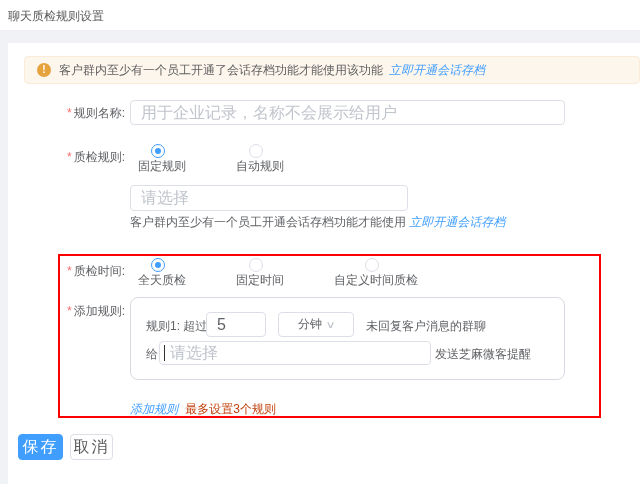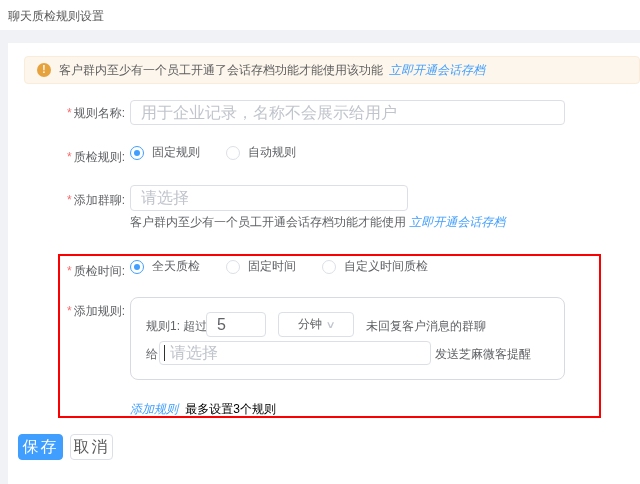--- a/index.html
+++ b/index.html
@@ -27,42 +27,42 @@
   .req { color:#f56c6c; margin-right:2px; }
 
   input.txt { border:1px solid #dcdfe6; border-radius:4px; font-size:16px; color:#606266; padding:0 10px; outline:none; font-family:inherit; background:#fff; }
   input.txt::placeholder { color:#c0c4cc; }
 
   .in-rule-name { position:absolute; left:122px; top:57px; width:435px; height:25px; }
   .in-group { position:absolute; left:122px; top:142px; width:278px; height:26px; }
 
   
   .radio-group { position:absolute; left:122px; display:flex; align-items:center; }
-  .radio-item { display:flex; align-items:center; cursor:pointer; margin-right:26px; }
+  .radio-item { display:flex; align-items:center; cursor:pointer; margin-right:42px;flex-direction:column; }
   .radio-circle { width:14px; height:14px; border-radius:50%; border:1px solid #dcdfe6; background:#fff; position:relative; flex:0 0 auto; }
   .radio-item.checked .radio-circle { border-color:#409eff; }
   .radio-item.checked .radio-circle::after { content:""; position:absolute; left:3px; top:3px; width:6px; height:6px; border-radius:50%; background:#409eff; }
   .radio-label { margin-left:8px; color:#606266; }
 
   .helper-row { position:absolute; left:122px; top:171px; color:#606266; white-space:nowrap; }
 
   
   .annotation-box { position:absolute; left:50px; top:211px; width:543px; height:164px; border:2px solid #fb0000; pointer-events:none; }
 
   
   .rule-box { position:absolute; left:122px; top:254px; width:435px; height:83px; border:1px solid #d7dae0; border-radius:8px; background:#fff; }
   .rb-text { position:absolute; color:#606266; white-space:nowrap; }
   .in-threshold { position:absolute; left:75px; top:14px; width:60px; height:25px; }
   .select { position:absolute; left:147px; top:14px; width:76px; height:25px; border:1px solid #dcdfe6; border-radius:4px; background:#fff; display:flex; align-items:center; justify-content:space-between; padding:0 19px; color:#606266; cursor:pointer; }
   .chevron { color:#c0c4cc; font-size:10px; transform:scaleX(1.4); }
   .in-notify { position:absolute; left:28px; top:43px; width:272px; height:24px; border-color:#409eff; }
   .caret-bar { position:absolute; left:33px; top:47px; width:1px; height:16px; background:#303133; }
 
   .add-rule-row { position:absolute; left:122px; top:358px; white-space:nowrap; }
-  .add-hint { color:#000000; margin-left:4px; }
+  .add-hint { color:#c2410c; margin-left:4px; }
 
   
   .btn { position:absolute; height:26px; border-radius:4px; font-size:16px; letter-spacing:2px; text-align:center; line-height:24px; cursor:pointer; font-family:inherit; }
   .btn-save { left:10px; top:391px; width:45px; background:#409eff; border:1px solid #409eff; color:#fff; }
   .btn-cancel { left:62px; top:391px; width:43px; background:#fff; border:1px solid #dcdfe6; color:#595959; }
 </style>
 </head>
 <body>
 
 <div class="screen">
@@ -90,21 +90,20 @@
       <div class="radio-item checked">
         <span class="radio-circle"></span>
         <span class="radio-label">固定规则</span>
       </div>
       <div class="radio-item">
         <span class="radio-circle"></span>
         <span class="radio-label">自动规则</span>
       </div>
     </div>
 
-    <div class="flabel" style="top:149px;"><span class="req">*</span><span>添加群聊:</span></div>
     <input class="txt in-group" placeholder="请选择" style="">
     <div class="helper-row">
       <span>客户群内至少有一个员工开通会话存档功能才能使用</span>
       <a class="link">立即开通会话存档</a>
     </div>
 
     <div class="annotation-box"></div>
 
     <div class="flabel" style="top:220px;"><span class="req">*</span><span>质检时间:</span></div>
     <div class="radio-group" style="top:215px;">

